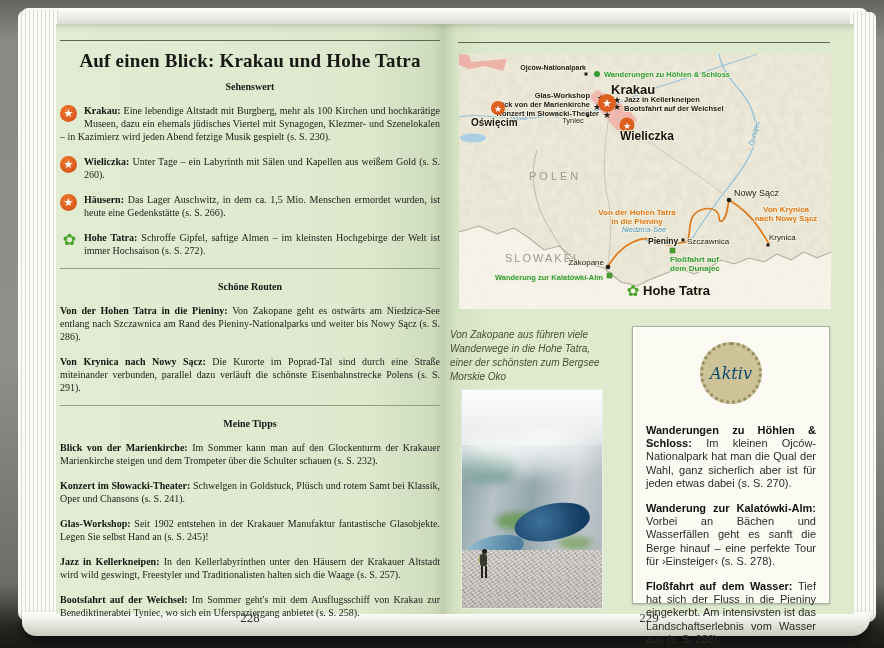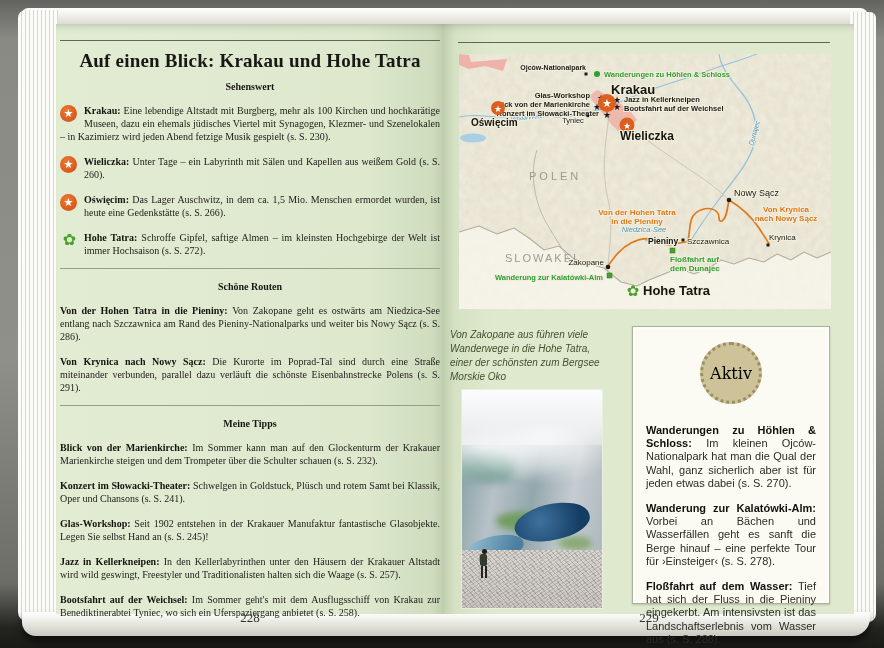--- a/index.html
+++ b/index.html
@@ -87,21 +87,21 @@
   .hiker-pack{position:absolute;left:17px;top:166px;width:4px;height:6px;background:#9aa33c;border-radius:1px;}
   .hiker-head{position:absolute;left:20px;top:159px;width:5px;height:5px;background:#1d1b18;border-radius:50%;}
   .hiker-legs{position:absolute;left:19px;top:176px;width:6px;height:12px;
       background:linear-gradient(90deg,#23221e 0 2px,rgba(0,0,0,0) 2px 4px,#23221e 4px 6px);}
 
   .aktiv-box{position:absolute;left:188px;top:302px;width:196px;height:276px;
       background:#fbfbf3;border:1px solid #a9b29a;box-shadow:inset 0 0 0 2px #fefef9,0 1px 2px rgba(70,80,55,.25);}
   .aktiv-badge{width:62px;height:62px;margin:15px auto 20px auto;border-radius:50%;
       background:#cdc298;border:3px dotted #9a8f63;box-sizing:border-box;
       display:flex;align-items:center;justify-content:center;
-      font-family:"DejaVu Serif",serif;font-size:16px;color:#000000;}
+      font-family:"DejaVu Serif",serif;font-size:16px;color:#0c4a6e;font-style:italic;}
   .aktiv-items{padding:0 13px;}
   .aktiv-para{font-family:"Liberation Sans",sans-serif;font-size:11px;line-height:13.2px;
       text-align:justify;color:#2c2b26;margin:0 0 12px 0;}
   .aktiv-para b{color:#11100c;}
 
   
   .mt{font-family:"Liberation Sans",sans-serif;paint-order:stroke;stroke:#f2eedd;stroke-width:2px;}
   .mt-noha{font-family:"Liberation Sans",sans-serif;}
 </style>
 </head>
@@ -123,21 +123,21 @@
       <div class="sight">
         <span class="star-badge">★</span>
         <p class="para"><b>Krakau:</b> <span>Eine lebendige Altstadt mit Burgberg, mehr als 100 Kirchen und hochkarätige Museen, dazu ein ehemals jüdisches Viertel mit Synagogen, Klezmer- und Szenelokalen – in Kazimierz wird jeden Abend fetzige Musik gespielt (s. S. 230).</span></p>
       </div>
       <div class="sight">
         <span class="star-badge">★</span>
         <p class="para"><b>Wieliczka:</b> <span>Unter Tage – ein Labyrinth mit Sälen und Kapellen aus weißem Gold (s. S. 260).</span></p>
       </div>
       <div class="sight">
         <span class="star-badge">★</span>
-        <p class="para"><b>Oświęcim:</b> <span>Das Lager Auschwitz, in dem ca. 1,5 Mio. Menschen ermordet wurden, ist heute eine Gedenkstätte (s. S. 266).</span></p>
+        <p class="para"><b>Häusern:</b> <span>Das Lager Auschwitz, in dem ca. 1,5 Mio. Menschen ermordet wurden, ist heute eine Gedenkstätte (s. S. 266).</span></p>
       </div>
       <div class="sight">
         <span class="flower-badge">✿</span>
         <p class="para"><b>Hohe Tatra:</b> <span>Schroffe Gipfel, saftige Almen – im kleinsten Hochgebirge der Welt ist immer Hochsaison (s. S. 272).</span></p>
       </div>
 
       <div class="sep"></div>
       <div class="h2">Schöne Routen</div>
 
       <p class="para"><b>Von der Hohen Tatra in die Pieniny:</b> <span>Von Zakopane geht es ostwärts am Niedzica-See entlang nach Szczawnica am Rand des Pieniny-Nationalparks und weiter bis Nowy Sącz (s. S. 286).</span></p>

